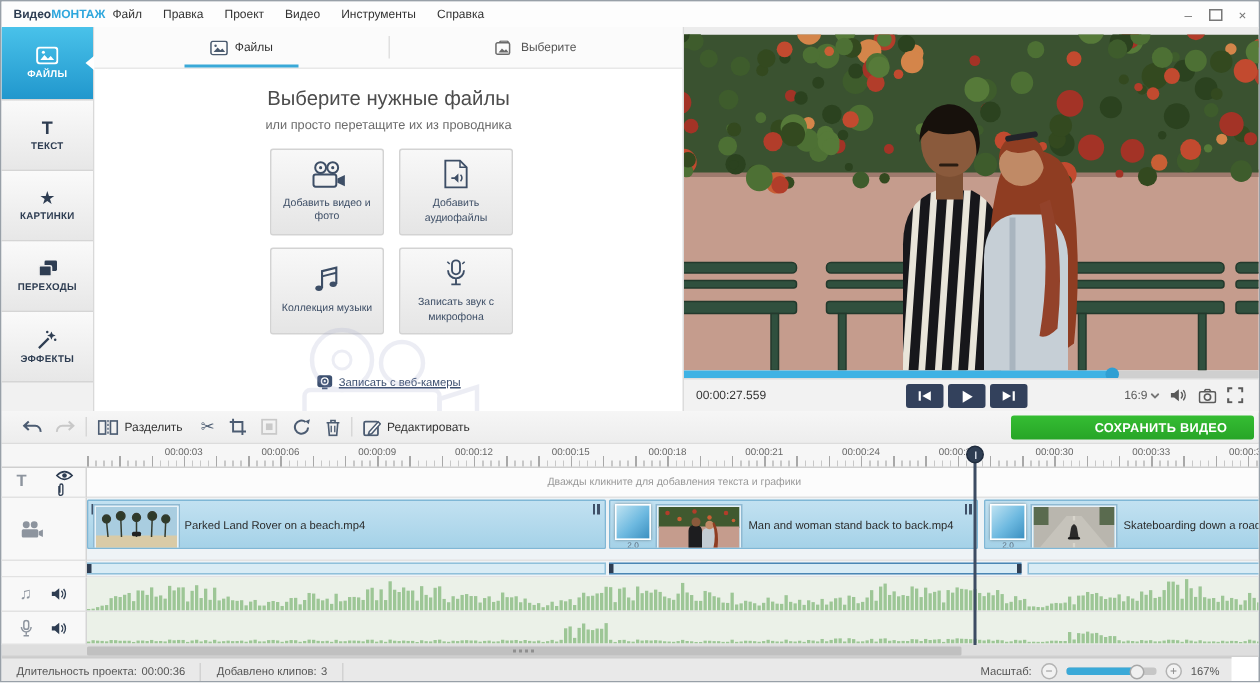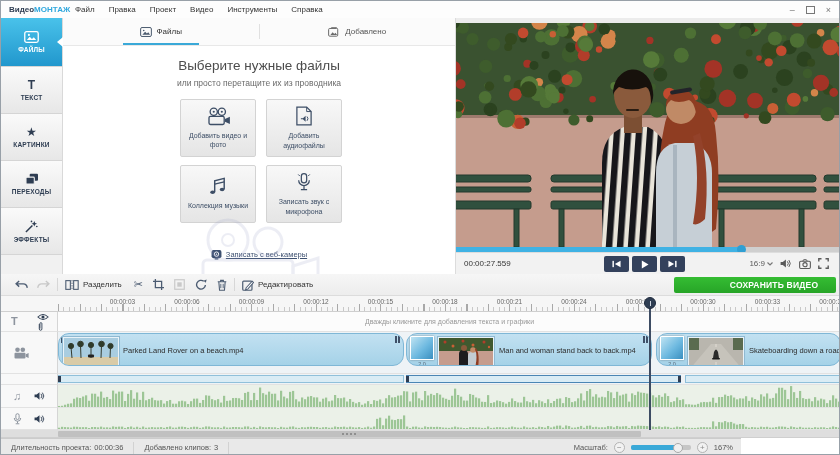--- a/index.html
+++ b/index.html
@@ -76,42 +76,42 @@
   .row-sub .tbody{background:#eef3f6;}
   .row-music{top:384px;height:23px;}
   .row-mic{top:407px;height:22px;}
   .wavebg{background:#ebf1e8;}
   .hT{position:absolute;left:10px;top:3px;font-size:11px;color:#8d949e;font-weight:bold;}
   .hstack{position:absolute;right:8px;top:1px;display:flex;flex-direction:column;gap:1px;color:#2e3d52;}
   .hmid{position:absolute;left:12px;top:50%;transform:translateY(-50%);color:#8d949e;}
   .hspk{position:absolute;right:12px;top:50%;transform:translateY(-50%);color:#2e3d52;}
   .hnote{font-size:11px;}
 
-  .clip{position:absolute;top:1px;height:33px;border:1px solid #7fb7d6;border-radius:11px;background:linear-gradient(#c2e1f1,#a5d2e8);box-sizing:border-box;overflow:hidden;cursor:pointer;}
+  .clip{position:absolute;top:1px;height:33px;border:1px solid #7fb7d6;border-radius:1px;background:linear-gradient(#c2e1f1,#a5d2e8);box-sizing:border-box;overflow:hidden;cursor:pointer;}
   .clabel{position:absolute;top:50%;transform:translateY(-50%);font-size:7.5px;color:#2b2b2b;white-space:nowrap;}
   .thumb{position:absolute;left:4px;top:3px;border:1px solid #e8f2f8;box-shadow:0 0 0 1px #8fb9d2;}
   .grip{position:absolute;top:2px;width:6px;height:7px;background:repeating-linear-gradient(to right,#3f5068 0 1.5px,transparent 1.5px 3.2px);}
   .grip.l{left:2px;} .grip.r{right:2px;}
   .tbadge{position:absolute;left:3px;top:2px;width:24px;text-align:center;}
   .timg{width:22px;height:22px;border:1px solid #fff;box-shadow:0 0 2px rgba(0,0,0,.35);background:linear-gradient(135deg,#bfe3f2 0%,#6db9e0 55%,#3a8fc0 100%);}
   .tdur{font-size:5.5px;color:#5a6a7a;display:block;margin-top:1px;}
   .seg{position:absolute;top:1px;height:8px;background:#d9ecf5;border:1px solid #8fc0da;box-sizing:border-box;}
   .seg.sel{border-color:#4a86b4;}
   .sh{position:absolute;top:0;width:3px;height:6px;background:#2e3d52;}
 
   .hscroll{position:absolute;left:0;top:429px;width:840px;height:8px;background:#dedede;border-bottom:1px solid #cfcfcf;box-sizing:border-box;}
   .hthumb{position:absolute;left:57px;top:1px;width:583px;height:6px;background:#c0c0c0;border-radius:1px;cursor:pointer;}
   .hthumb:after{content:'';position:absolute;left:50%;margin-left:-8px;top:2px;width:16px;height:2px;background:repeating-linear-gradient(to right,#8f8f8f 0 2px,transparent 2px 4px);}
 
   .playline{position:absolute;left:648px;top:303px;width:2px;height:126px;background:#3d4c63;z-index:30;}
   .phknob{position:absolute;left:643px;top:296px;width:12px;height:12px;border-radius:50%;background:#2e3d52;border:1px solid #1f2b3d;box-sizing:border-box;z-index:31;cursor:grab;}
   .phknob:after{content:'';position:absolute;left:4.5px;top:3px;width:1px;height:5px;background:#cfd6e0;}
 
   
-  .statusbar{position:absolute;left:0;top:437px;width:740px;height:18px;background:#e9e9e9;border-top:1px solid #cccccc;display:flex;align-items:center;font-size:7.5px;color:#555;box-sizing:border-box;}
+  .statusbar{position:absolute;left:0;top:437px;width:820px;height:18px;background:#e9e9e9;border-top:1px solid #cccccc;display:flex;align-items:center;font-size:7.5px;color:#555;box-sizing:border-box;}
   .stitem{padding:0 10px;border-right:1px solid #d2d2d2;height:12px;display:flex;align-items:center;gap:3px;}
   .scalebox{margin-left:auto;display:flex;align-items:center;gap:6px;margin-right:8px;}
   .roundbtn{width:11px;height:11px;border-radius:50%;border:1px solid #b3b3b3;color:#8a8a8a;font-size:8px;line-height:9px;text-align:center;box-sizing:border-box;background:#f2f2f2;cursor:pointer;}
   .slider{position:relative;width:60px;height:5px;background:#c6c6c6;border-radius:2px;cursor:pointer;}
   .slider .sfill{position:absolute;left:0;top:0;height:5px;width:47px;background:#3aa9d8;border-radius:2px;}
   .slider .sknob{position:absolute;left:42px;top:-2.5px;width:10px;height:10px;border-radius:50%;background:#f0f0f0;border:1px solid #a8a8a8;box-sizing:border-box;}
 </style>
 </head>
 <body>
 
@@ -189,21 +189,21 @@
       </div>
       <div class="tabdiv"></div>
       <div class="tab">
         <span>
             <svg viewBox="0 0 13 11" width="12" height="10">
               <rect x="0.6" y="1.6" width="10" height="8.5" rx="1.2" fill="none" stroke="#6a6a6a" stroke-width="1.1"></rect>
               <path d="M3 1.6 L4 0.4 H9 L10 1.6" fill="none" stroke="#6a6a6a" stroke-width="1"></path>
               <path d="M2.5 8.8 L5 5.8 L6.8 7.6 L8 6.4 L10 8.8Z" fill="#6a6a6a"></path>
             </svg>
           </span>
-        <span>Добавлено</span>
+        <span>Выберите</span>
       </div>
     </div>
 
     <div class="fp-head">Выберите нужные файлы</div>
     <div class="fp-sub">или просто перетащите их из проводника</div>
 
     <div class="bigbtn" style="left:117px;top:81px;">
       <span>
           <svg viewBox="0 0 26 20" width="25" height="19">
             <circle cx="8" cy="5" r="3.8" fill="none" stroke="currentColor" stroke-width="1.4"></circle>

